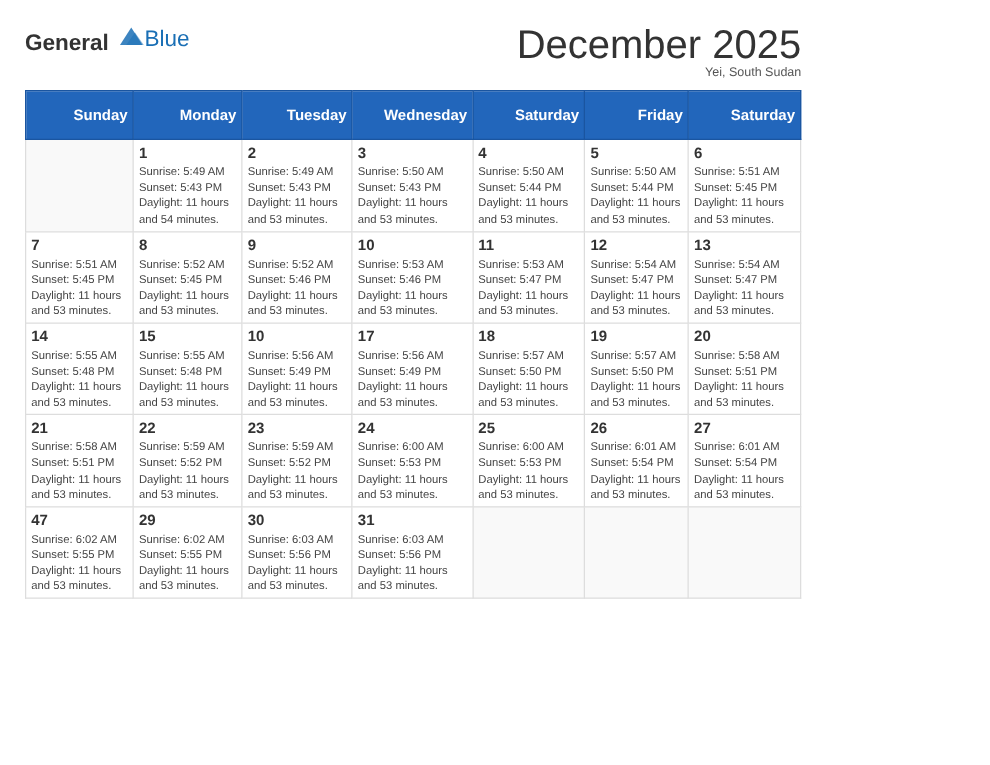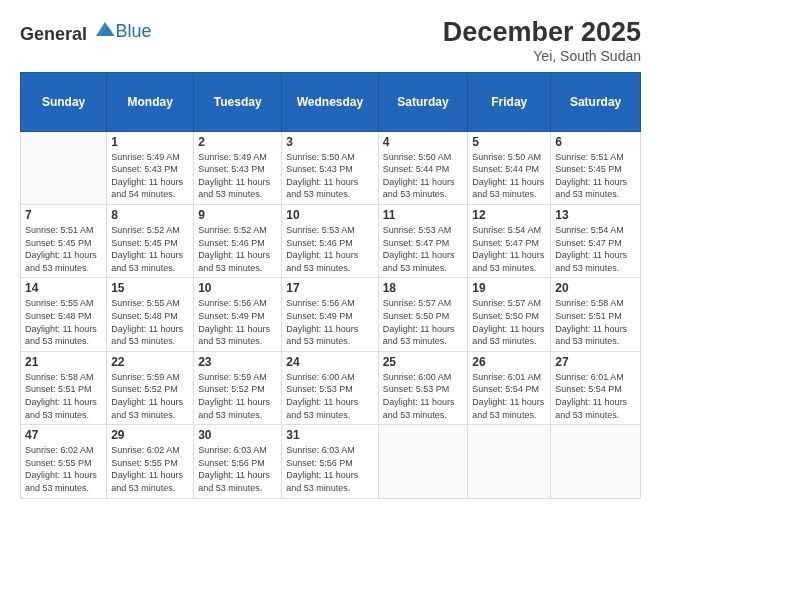--- a/index.html
+++ b/index.html
@@ -36,41 +36,41 @@
     }
     .logo-icon {
       width: 22px;
       height: 22px;
       margin-left: 2px;
     }
     .title-block {
       text-align: right;
     }
     .month-title {
-      font-size: 27px;
-      font-weight: bold;
+      font-size: 32px;
+      font-weight: normal;
       color: #333;
       line-height: 1.1;
     }
     .subtitle {
-      font-size: 14px;
+      font-size: 10px;
       color: #555;
     }
     .calendar {
       width: 100%;
       border-collapse: collapse;
       border: 1px solid #ccc;
     }
     .calendar th {
       background-color: #2266bb;
       color: #fff;
       font-size: 12px;
       font-weight: bold;
-      padding: 22px 4px;
-      text-align: center;
+      padding: 12px 4px;
+      text-align: right;
       border: 1px solid #1a55a0;
     }
     .calendar td {
       vertical-align: top;
       border: 1px solid #ddd;
       padding: 3px 4px;
       width: 113px;
       min-height: 80px;
       font-size: 9.5px;
       color: #333;

